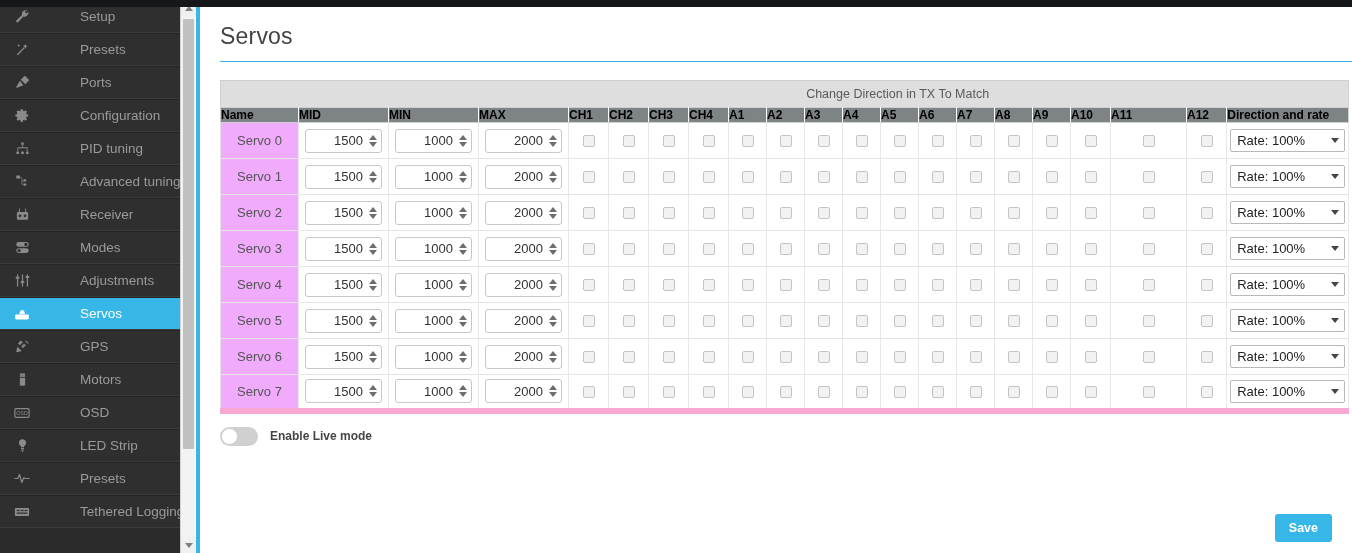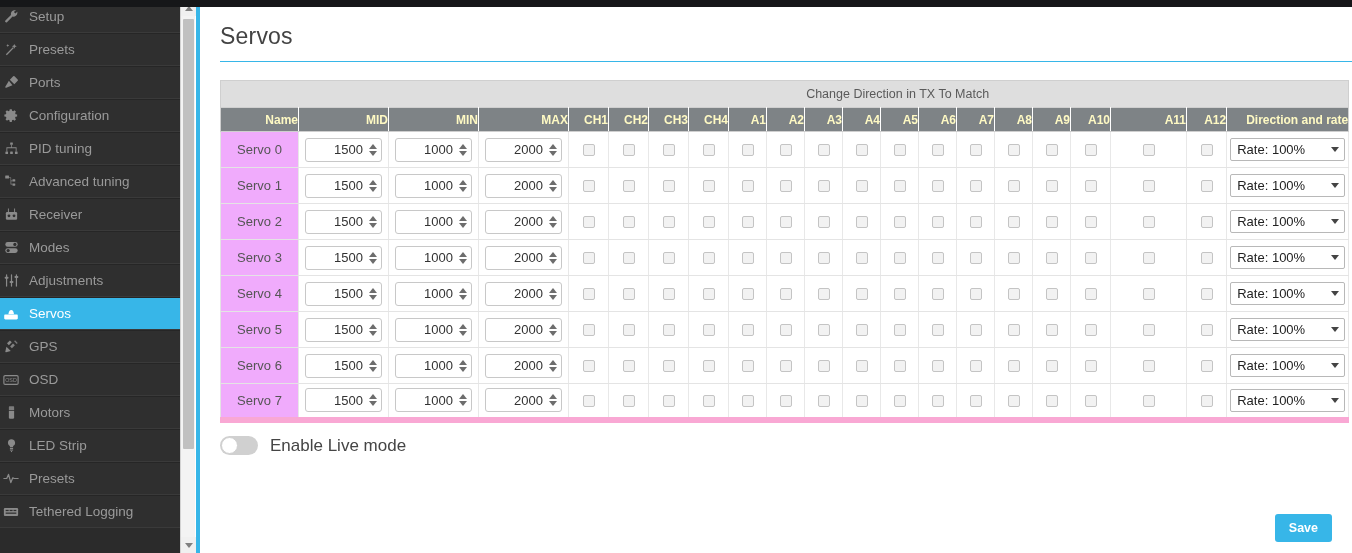--- a/index.html
+++ b/index.html
@@ -25,26 +25,28 @@
     width: 180px; height: 553px;
     background: #2b2b2b;
     overflow: hidden;
     z-index: 10;
   }
   .nav-item {
     position: relative;
     height: 33px;
     display: flex;
     align-items: center;
+    padding-left: 11px;
     border-bottom: 1px solid #3a3a3a;
     border-top: 1px solid #262626;
     color: #9a9a9a;
     font-size: 13.5px;
     cursor: pointer;
     background: #2f2f2f;
+    gap: 40px;
   }
   .nav-item.active {
     background: #37b6e8;
     color: #ffffff;
   }
   .nav-ico {
     width: 22px;
     margin-right: 7px;
     display: inline-flex;
     align-items: center;
@@ -153,25 +155,25 @@
   }
   tr.banner-row th.empty {
     background: #dedede;
     border-right: none;
   }
   tr.banner-row th.spanhdr { border-left: none; border-right: none; }
   tr.banner-row th.endcap { border-left: none; }
 
   tr.head-row th {
     background: #7e8386;
-    color: #fef9c3;
+    color: #000000;
     font-size: 12px;
     font-weight: bold;
-    height: 24px;
-    text-align: right;
+    height: 15px;
+    text-align: left;
     border-right: 1px solid #ffffff;
     border-bottom: 1px solid #cfcfcf;
     border-top: 1px solid #cfcfcf;
     white-space: nowrap;
   }
   tr.head-row th:first-child { border-left: 1px solid #cfcfcf; }
   tr.head-row th:last-child { border-right: 1px solid #cfcfcf; }
 
   tr.data-row td {
     height: 36px;
@@ -280,22 +282,23 @@
   }
   #live-toggle .knob {
     position: absolute; left: 1px; top: 1px;
     width: 17px; height: 17px;
     border-radius: 50%;
     background: #ffffff;
     border: 1px solid #cfcfcf;
   }
   #live-label {
     margin-left: 12px;
-    font-size: 17px;
+    font-size: 12px;
     color: #454545;
+    font-weight: bold;
   }
 
   
   #save-btn {
     position: absolute;
     right: 20px;
     bottom: 11px;
     background: #37b6e8;
     color: #fff;
     border: 0;
@@ -423,35 +426,35 @@
           <path d="M6.3 1.5 3.2 4.6l2 2 3.1-3.1z"></path>
           <path d="M9.6 4.8 6.5 7.9l2 2 3.1-3.1z" opacity=".9"></path>
           <path d="M2.6 8.2 1.4 13.2c-.1.5.3.9.8.8l5-1.2z"></path>
           <path d="M11.8 1.4l2.8 2.8-1 1-2.8-2.8z" opacity=".8"></path>
         </svg>
       </span>
       <span class="nav-lbl">GPS</span>
     </div>
     <div class="nav-item">
       <span class="nav-ico">
+        <svg width="15" height="15" viewBox="0 0 16 16" fill="currentColor">
+          <path d="M5.2 6.4h5.6v7a1.3 1.3 0 0 1-1.3 1.3H6.5a1.3 1.3 0 0 1-1.3-1.3z"></path>
+          <path d="M6.2 1.4h3.6c.6 0 1 .5 1 1v3.2H5.2V2.4c0-.5.4-1 1-1z" opacity=".85"></path>
+        </svg>
+      </span>
+      <span class="nav-lbl">Motors</span>
+    </div>
+    <div class="nav-item">
+      <span class="nav-ico">
         <svg width="16" height="14" viewBox="0 0 18 14" fill="none" stroke="currentColor" stroke-width="1.3">
           <rect x="1" y="2" width="16" height="10" rx="1.4"></rect>
           <text x="9" y="9.6" font-size="6" fill="currentColor" stroke="none" text-anchor="middle" font-family="Liberation Sans, sans-serif">OSD</text>
         </svg>
       </span>
       <span class="nav-lbl">OSD</span>
-    </div>
-    <div class="nav-item">
-      <span class="nav-ico">
-        <svg width="15" height="15" viewBox="0 0 16 16" fill="currentColor">
-          <path d="M5.2 6.4h5.6v7a1.3 1.3 0 0 1-1.3 1.3H6.5a1.3 1.3 0 0 1-1.3-1.3z"></path>
-          <path d="M6.2 1.4h3.6c.6 0 1 .5 1 1v3.2H5.2V2.4c0-.5.4-1 1-1z" opacity=".85"></path>
-        </svg>
-      </span>
-      <span class="nav-lbl">Motors</span>
     </div>
     <div class="nav-item">
       <span class="nav-ico">
         <svg width="15" height="15" viewBox="0 0 16 16" fill="currentColor">
           <path d="M8 1.3a3.8 3.8 0 0 0-3.8 3.8c0 1.5.9 2.8 2.1 3.4v1.3h3.4V8.5A3.8 3.8 0 0 0 8 1.3z"></path>
           <rect x="6.3" y="10.6" width="3.4" height="1.1"></rect>
           <rect x="6.3" y="12.3" width="3.4" height="1.1"></rect>
           <rect x="7.4" y="13.9" width="1.2" height="1.1"></rect>
         </svg>
       </span>

